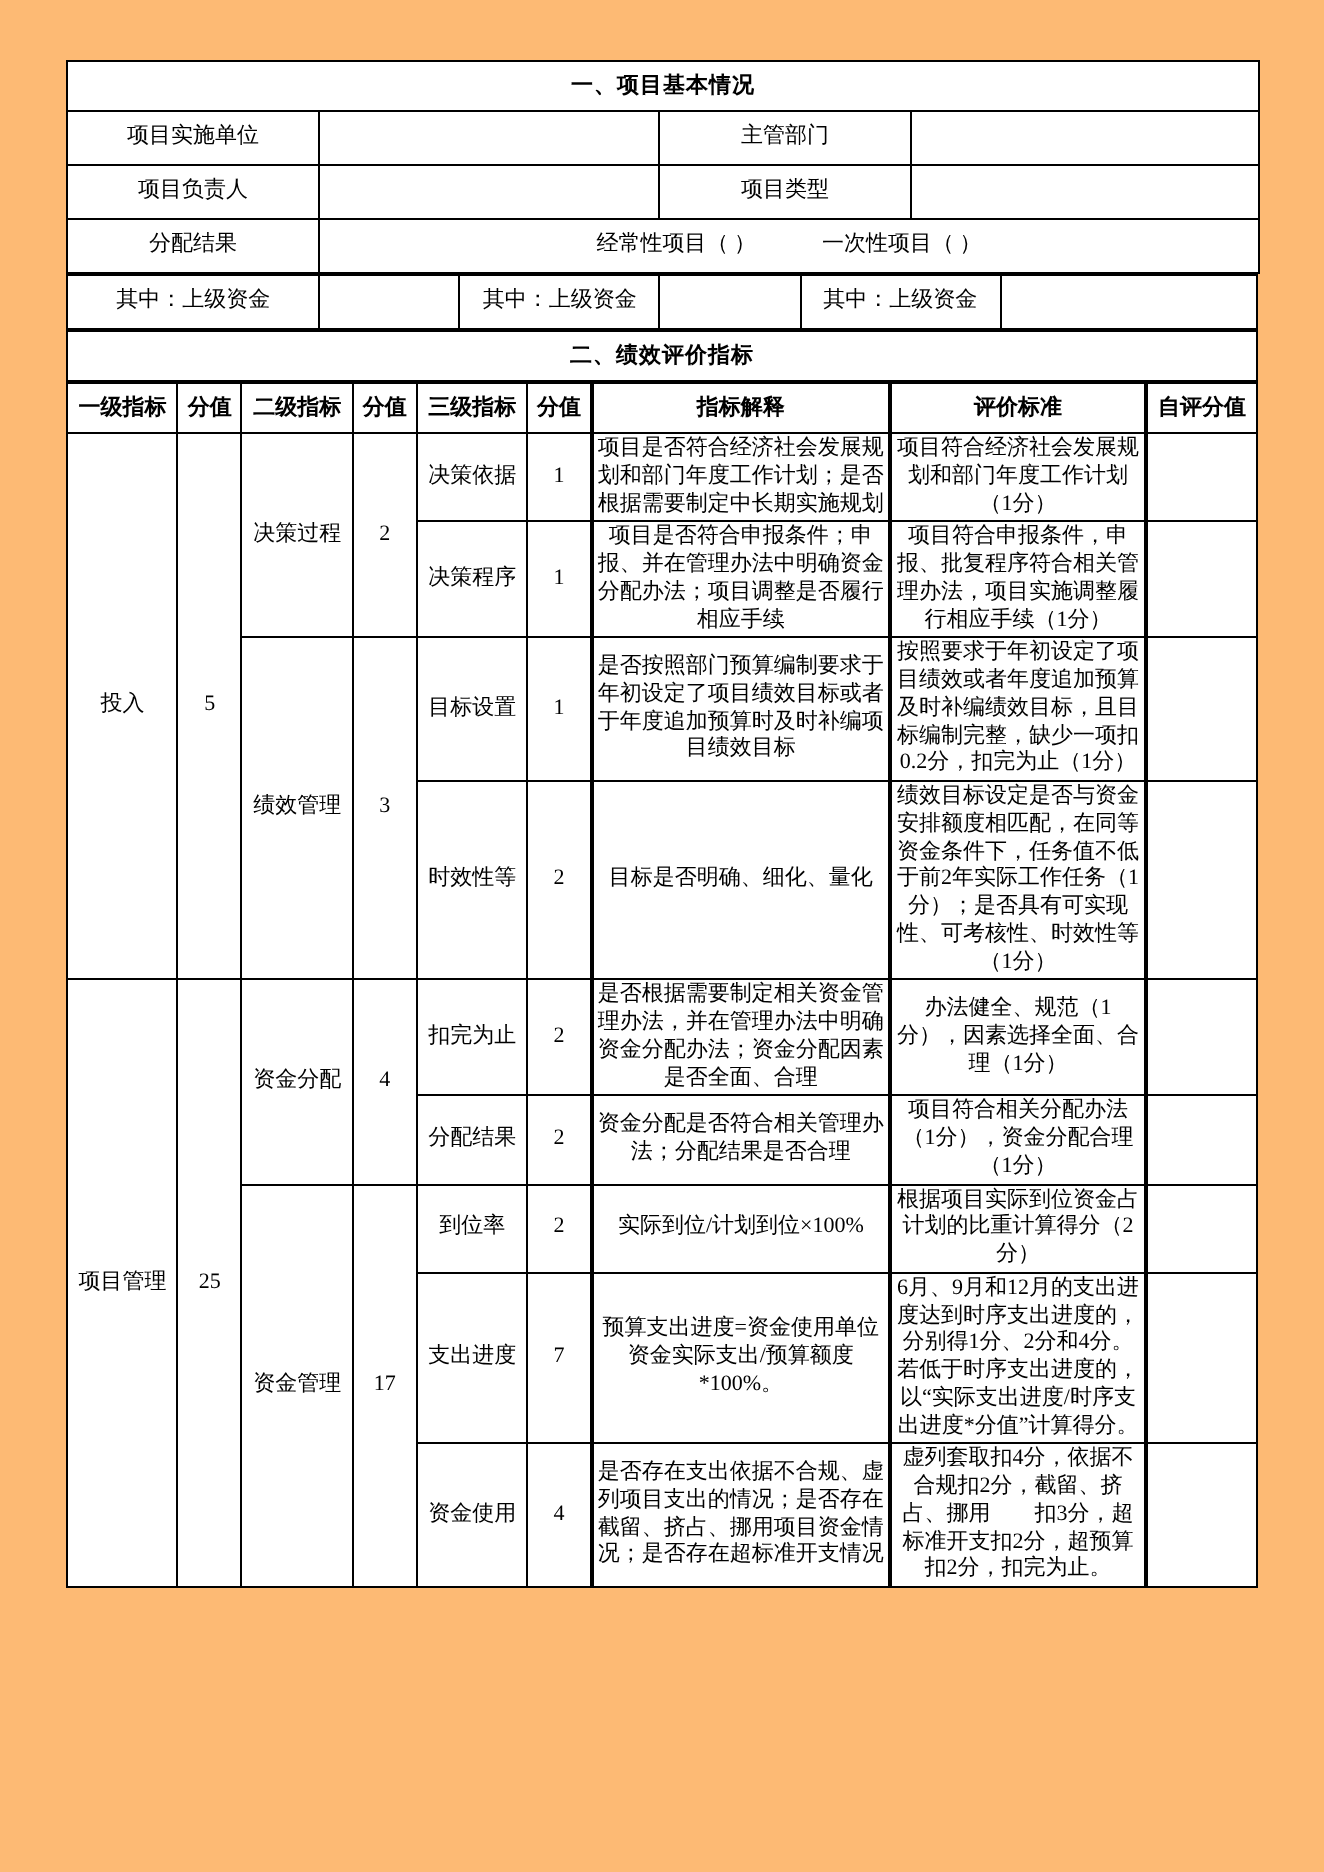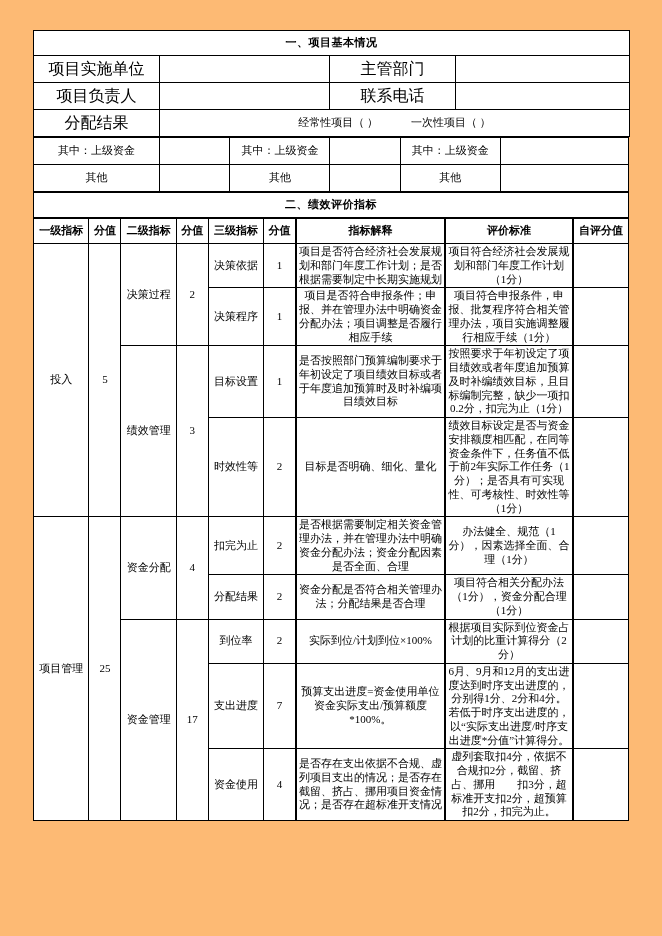--- a/index.html
+++ b/index.html
@@ -56,21 +56,21 @@
     padding: 3px 3px 3px 4px;
     height: 22px;
     border-width: 2px;
   }
 
   
   .s1 td {
     height: 24px;
     font-size: 12px;
   }
-  .s1 .lbl { font-size: 16px; }
+  .s1 .lbl { font-size: 11px; }
   .s1 .two-line { line-height: 1.15; font-size: 11.5px; }
   .thickline td { border-top-width: 2px; }
 
   
   .hdr td {
     font-weight: bold;
     font-family: "DejaVu Sans", "Liberation Sans", sans-serif;
     font-size: 9.5px;
     height: 22px;
     letter-spacing: 0px;
@@ -112,21 +112,21 @@
         </tr>
         <tr class="s1">
           <td class="lbl outer-left">项目实施单位</td>
           <td></td>
           <td class="lbl">主管部门</td>
           <td class="outer-right"></td>
         </tr>
         <tr class="s1">
           <td class="lbl outer-left">项目负责人</td>
           <td></td>
-          <td class="lbl">联系电话</td>
+          <td class="lbl">项目类型</td>
           <td class="outer-right"></td>
         </tr>
         <tr class="s1">
           <td class="lbl outer-left">分配结果</td>
           <td colspan="3" class="outer-right">经常性项目（  ）　　　一次性项目（  ）</td>
         </tr>
       </tbody>
     </table>
 
     <table class="grid">
@@ -140,28 +140,20 @@
       </colgroup>
       <tbody>
         <tr class="s1 thickline">
           <td class="outer-left">其中：上级资金</td>
           <td></td>
           <td>其中：上级资金</td>
           <td></td>
           <td>其中：上级资金</td>
           <td class="outer-right"></td>
         </tr>
-        <tr class="s1">
-          <td class="outer-left">其他</td>
-          <td></td>
-          <td>其他</td>
-          <td></td>
-          <td>其他</td>
-          <td class="outer-right"></td>
-        </tr>
       </tbody>
     </table>
 
     <table class="grid">
       <tbody>
         <tr class="section-title">
           <td class="outer-left outer-right">二、绩效评价指标</td>
         </tr>
       </tbody>
     </table>

